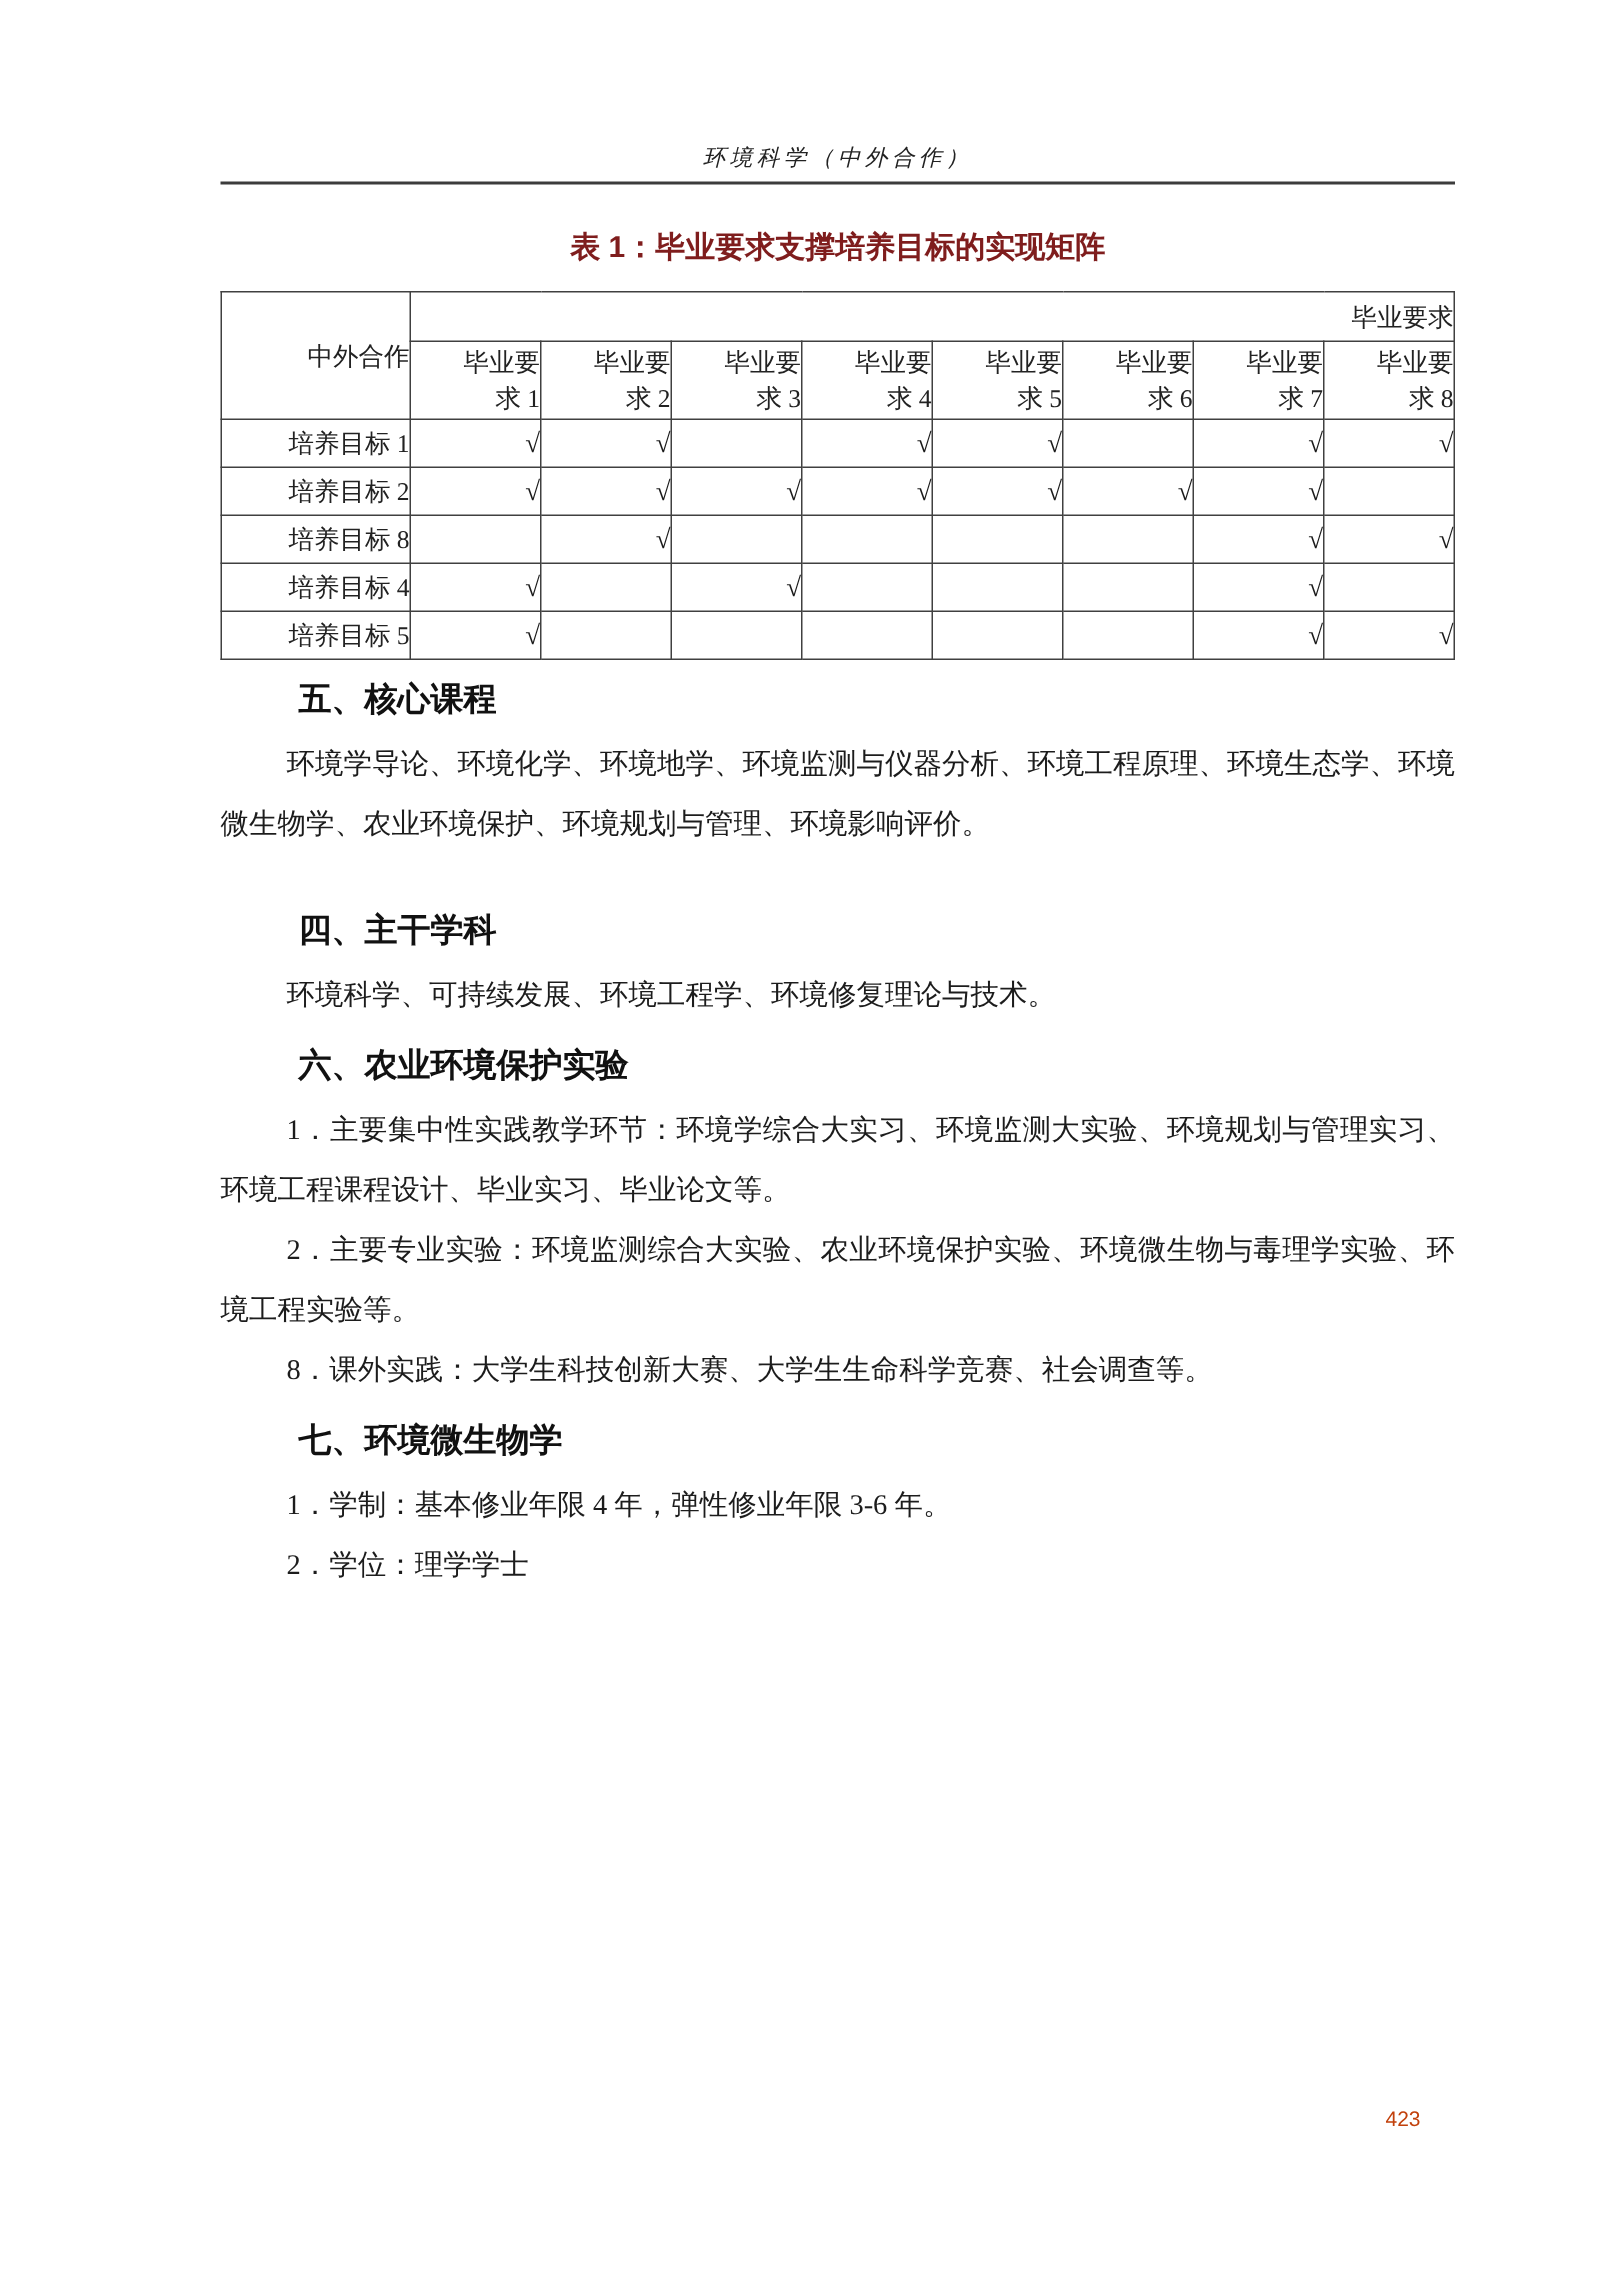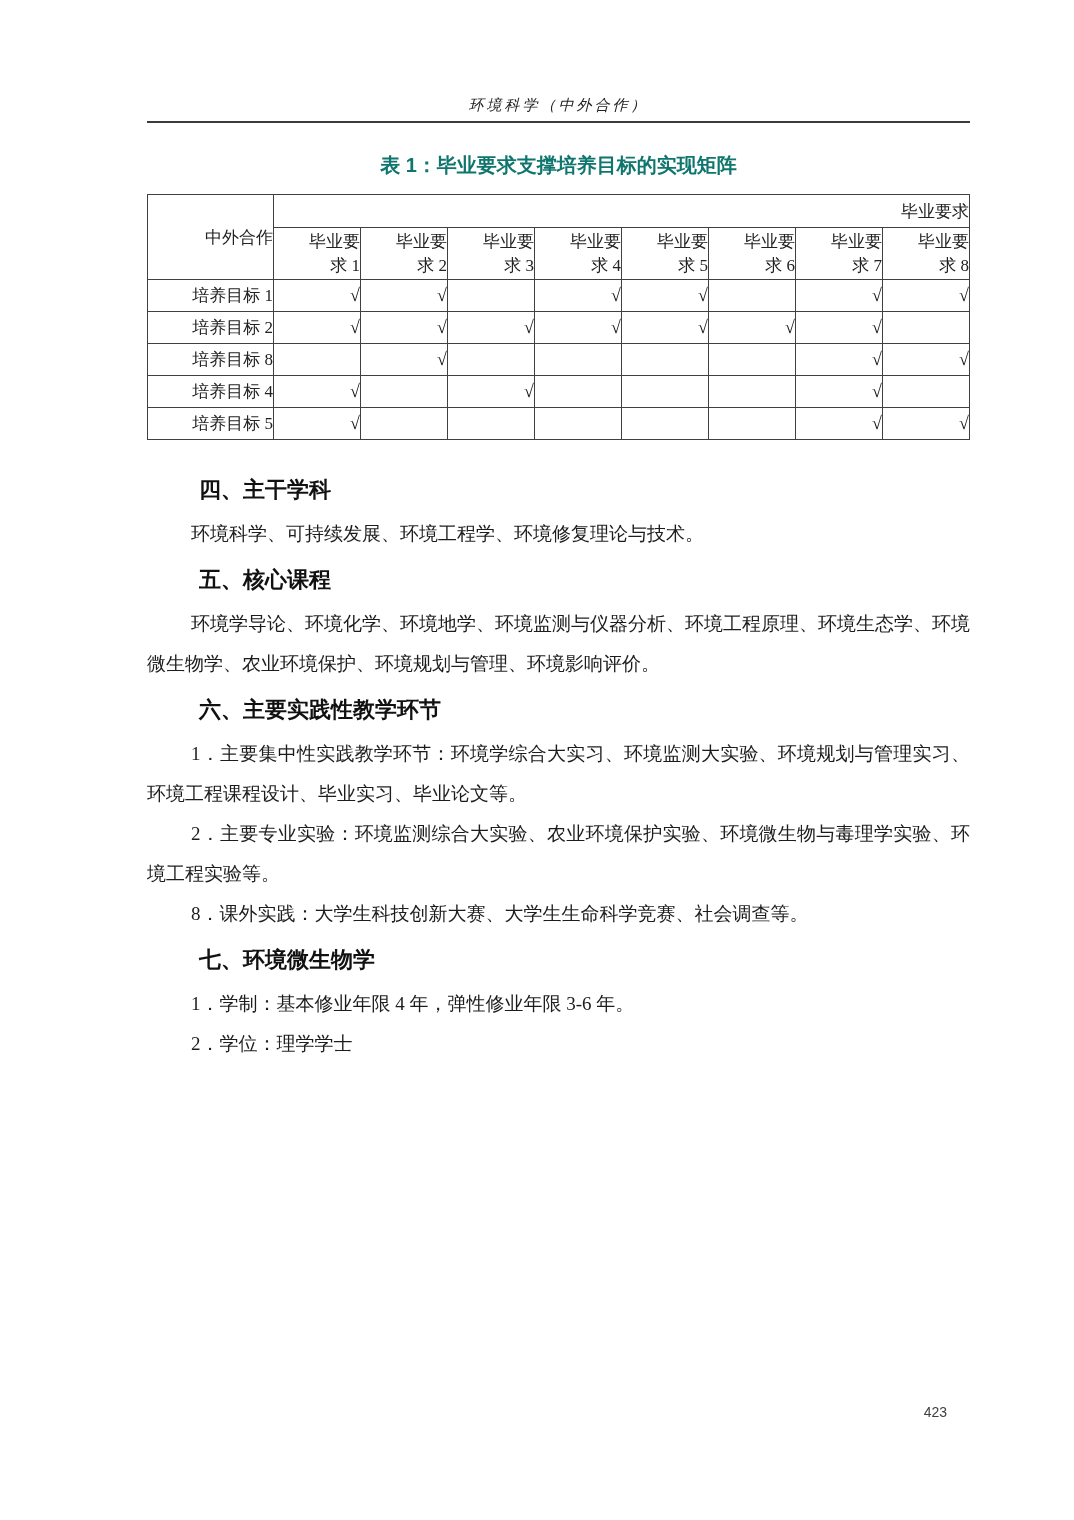--- a/index.html
+++ b/index.html
@@ -36,21 +36,21 @@
     border-bottom: 2px solid #3c3c3c;
     height: 0;
   }
   .table-title {
     margin-top: 29px;
     text-align: center;
     font-family: "Liberation Sans", "DejaVu Sans", sans-serif;
     font-weight: bold;
     font-size: 20px;
     line-height: 26px;
-    color: #0f766e;
+    color: #7f1d1d;
   }
   table.matrix {
     margin-top: 16px;
     border-collapse: collapse;
     table-layout: fixed;
     width: 822px;
     font-size: 17px;
     color: #222222;
   }
   table.matrix th, table.matrix td {
@@ -87,21 +87,21 @@
     text-align: justify;
     text-indent: 44px;
     color: #1c1c1c;
   }
   .page-number {
     position: absolute;
     right: 127px;
     top: 1404px;
     font-family: "Liberation Sans", "DejaVu Sans", sans-serif;
     font-size: 14px;
-    color: #404040;
+    color: #c2410c;
   }
 </style>
 </head>
 <body>
 
 <div class="page">
   <div class="content">
 
     <div class="doc-header">环境科学（中外合作）</div>
     <div class="header-rule"></div>
@@ -196,31 +196,31 @@
           <td class="check-cell"></td>
           <td class="check-cell"></td>
           <td class="check-cell"></td>
           <td class="check-cell">√</td>
           <td class="check-cell">√</td>
         </tr>
       </tbody>
     </table>
 
     <section>
+      <h2 class="sec-h">五、核心课程</h2>
+      <p class="para">环境学导论、环境化学、环境地学、环境监测与仪器分析、环境工程原理、环境生态学、环境微生物学、农业环境保护、环境规划与管理、环境影响评价。</p>
+    </section>
+
+    <section>
       <h2 class="sec-h first">四、主干学科</h2>
       <p class="para">环境科学、可持续发展、环境工程学、环境修复理论与技术。</p>
     </section>
 
     <section>
-      <h2 class="sec-h">五、核心课程</h2>
-      <p class="para">环境学导论、环境化学、环境地学、环境监测与仪器分析、环境工程原理、环境生态学、环境微生物学、农业环境保护、环境规划与管理、环境影响评价。</p>
-    </section>
-
-    <section>
-      <h2 class="sec-h">六、主要实践性教学环节</h2>
+      <h2 class="sec-h">六、农业环境保护实验</h2>
       <p class="para">1．主要集中性实践教学环节：环境学综合大实习、环境监测大实验、环境规划与管理实习、环境工程课程设计、毕业实习、毕业论文等。</p>
       <p class="para">2．主要专业实验：环境监测综合大实验、农业环境保护实验、环境微生物与毒理学实验、环境工程实验等。</p>
       <p class="para">8．课外实践：大学生科技创新大赛、大学生生命科学竞赛、社会调查等。</p>
     </section>
 
     <section>
       <h2 class="sec-h">七、环境微生物学</h2>
       <p class="para">1．学制：基本修业年限 4 年，弹性修业年限 3-6 年。</p>
       <p class="para">2．学位：理学学士</p>
     </section>

